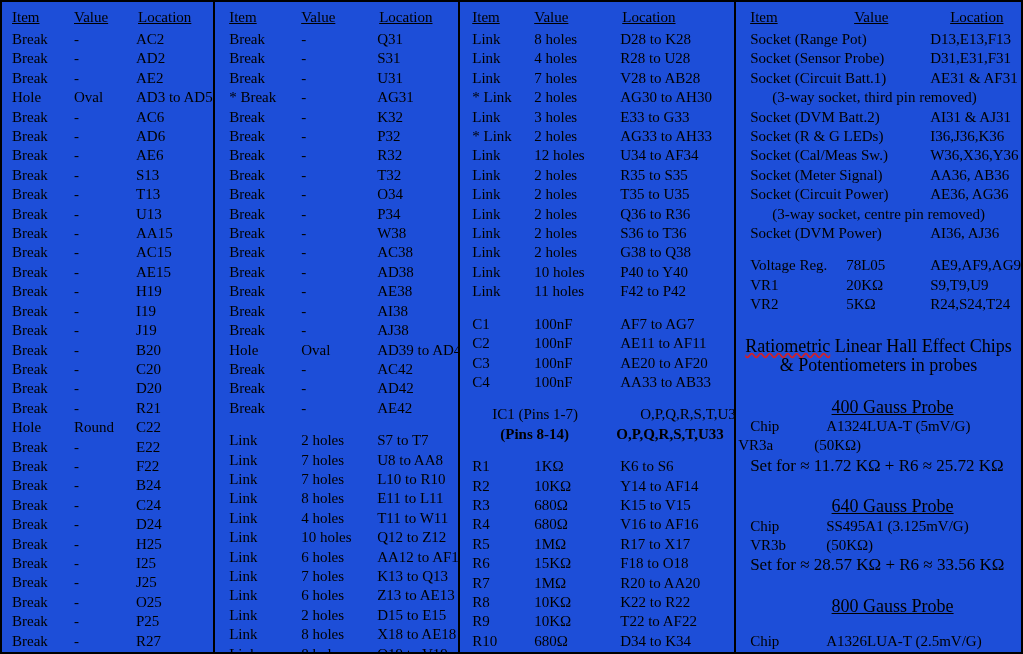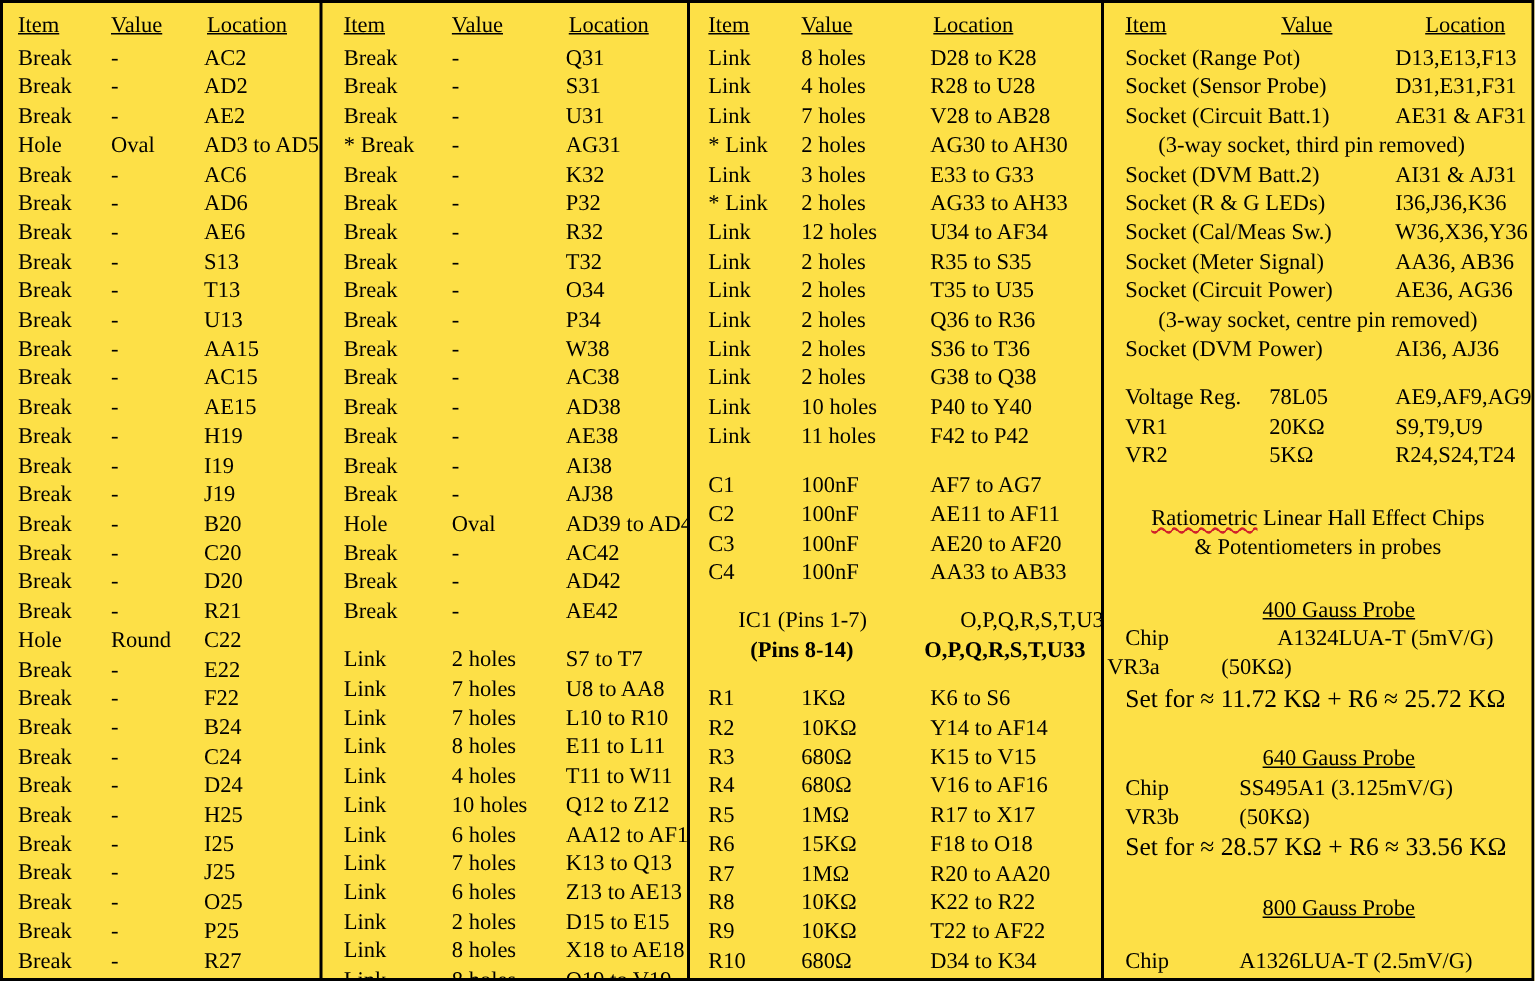--- a/index.html
+++ b/index.html
@@ -10,21 +10,21 @@
   body {
     font-family: "Liberation Serif", "DejaVu Serif", serif;
     color: #000000;
   }
   #sheet {
     position: relative;
     width: 1023px;
     height: 654px;
     box-sizing: border-box;
     border: 2px solid #000000;
-    background: #fde047;
+    background: #1d4ed8;
     overflow: hidden;
     display: flex;
   }
   .col {
     position: relative;
     box-sizing: border-box;
     height: 100%;
     padding: 4px 0 0 0;
     overflow: hidden;
   }
@@ -95,21 +95,21 @@
     font-size: 15px;
     line-height: 19.4px;
     white-space: nowrap;
     padding-left: 36px;
   }
   .col-3 .noteline { padding-left: 40px; font-weight: bold; }
 
   
   .center {
     text-align: center;
-    font-size: 15px;
+    font-size: 18px;
     line-height: 19.4px;
     white-space: nowrap;
   }
   .center.underline span { text-decoration: underline; margin-left: 28px; }
   .misspelled {
     text-decoration: underline;
     text-decoration-style: wavy;
     text-decoration-color: #d0202a;
     text-decoration-skip-ink: none;
   }
@@ -707,21 +707,21 @@
     <div class="center">
       <span class="misspelled">Ratiometric</span><span> Linear Hall Effect Chips</span>
     </div>
     <div class="center">&amp; Potentiometers in probes</div>
 
     <div class="probes">
         <div class="spacer-lg"></div>
         <div class="center underline"><span>400 Gauss Probe</span></div>
         <div class="row">
           <div class="cell" style="width: 76px; padding-left: 14px;">Chip</div>
-          <div class="cell" style="flex: 1 1 0%; text-align: center;">A1324LUA-T  (5mV/G)</div>
+          <div class="cell" style="flex: 1 1 0%;">A1324LUA-T  (5mV/G)</div>
         </div>
         <div class="row">
           <div class="cell" style="width: 76px; padding-left: 2px;">VR3a</div>
           <div class="cell" style="flex: 1 1 0%;">(50KΩ)</div>
         </div>
         <div class="setline">Set for ≈ 11.72 KΩ + R6 ≈ 25.72 KΩ</div>
         <div class="spacer-lg"></div>
         <div class="center underline"><span>640 Gauss Probe</span></div>
         <div class="row">
           <div class="cell" style="width: 76px; padding-left: 14px;">Chip</div>

